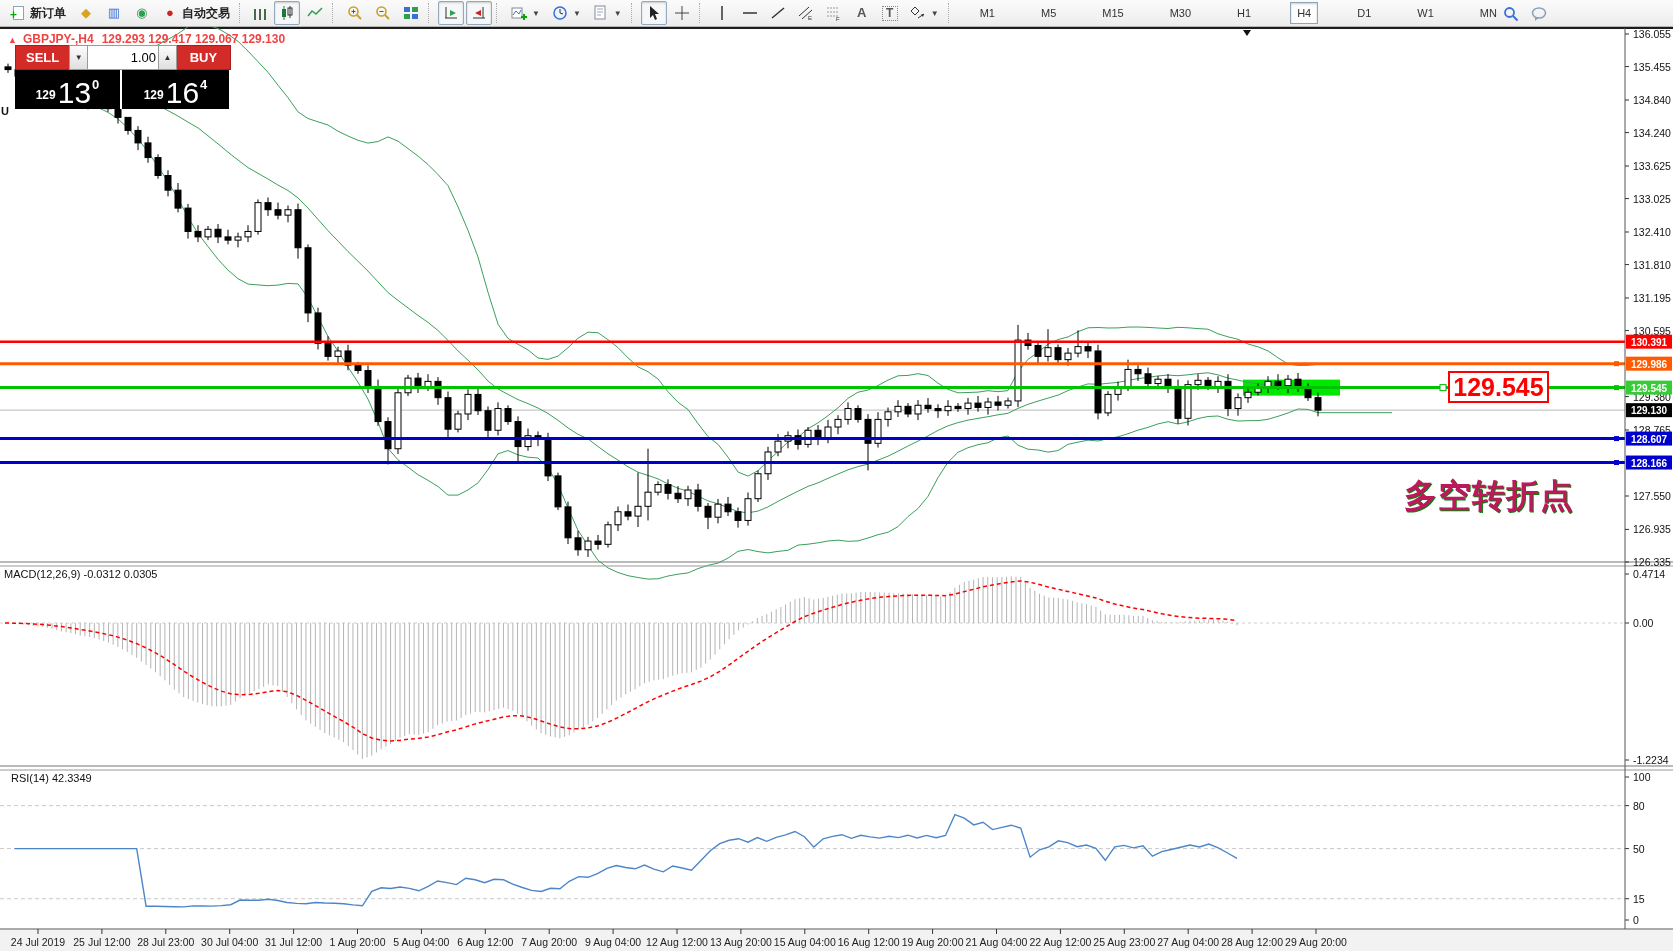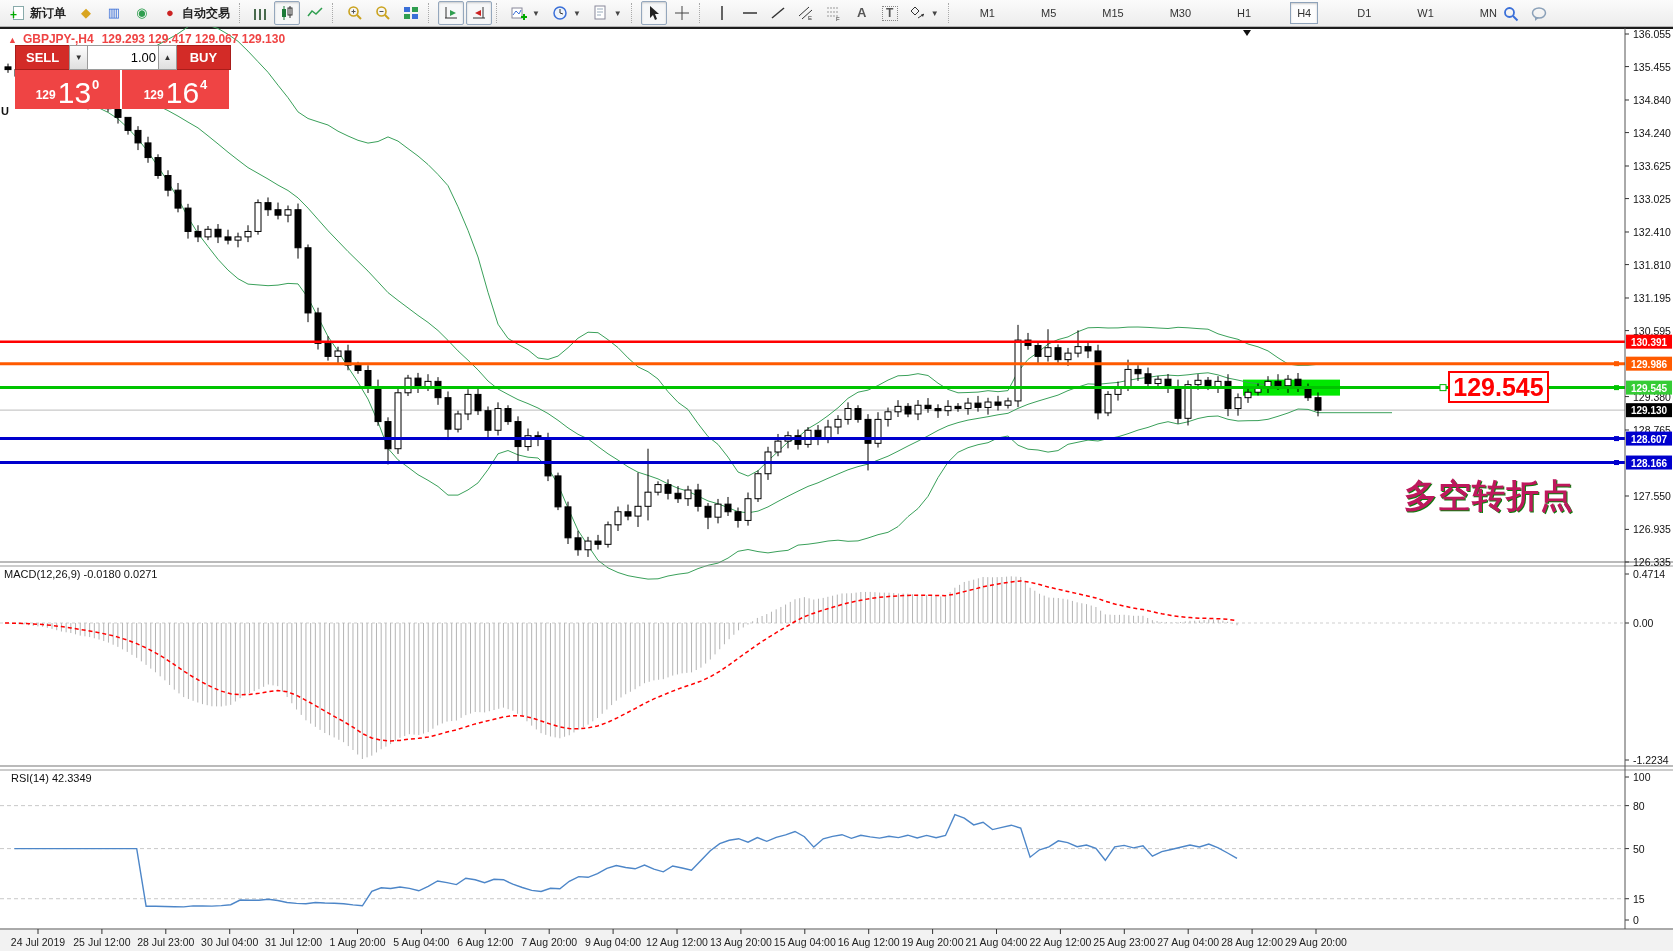--- a/index.html
+++ b/index.html
@@ -26,21 +26,21 @@
   #u-label{position:absolute;left:1px;top:78px;font-size:11px;font-weight:bold;color:#111;z-index:5;}
   
   #panel{position:absolute;left:3px;top:18px;width:216px;z-index:6;font-family:"Liberation Sans",sans-serif;margin-left:12px;}
   #panel .row1{display:flex;height:25px;}
   .pbtn{background:#d32b27;color:#fff;font-weight:bold;font-size:13px;display:flex;align-items:center;justify-content:center;border:1px solid #a81d1a;}
   #sellbtn{width:54px;border-right:none;}
   #buybtn{width:54px;border-left:none;}
   .spin{width:17px;background:linear-gradient(#fdfdfd,#dfdfdf);border:1px solid #9a9a9a;font-size:8px;color:#333;display:flex;align-items:center;justify-content:center;}
   #vol{width:66px;border:1px solid #9a9a9a;border-left:none;border-right:none;font-size:13px;text-align:right;font-family:"Liberation Sans",sans-serif;}
   #panel .row2{display:flex;height:39px;margin-top:0;}
-  .half{width:107px;background:#ef4444;color:#fff;display:flex;align-items:flex-end;justify-content:center;padding-bottom:3px;box-sizing:border-box;}
+  .half{width:107px;background:#000000;color:#fff;display:flex;align-items:flex-end;justify-content:center;padding-bottom:3px;box-sizing:border-box;}
   .half.l{border-right:2px solid #fff;}
   .p-small{font-size:12px;font-weight:bold;margin:0 2px 4px 0;}
   .p-big{font-size:30px;font-weight:normal;line-height:26px;}
   .p-sup{font-size:13px;font-weight:bold;margin:0 0 14px 1px;}
   
   #pricebox{position:absolute;left:1448px;top:344px;width:97px;height:28px;border:2px solid #ff0000;background:#fff;color:#f00;font-size:25px;font-weight:bold;text-align:center;line-height:28px;z-index:4;}
   #cntext{position:absolute;left:1404px;top:447px;font-size:33px;font-weight:bold;color:#be185d;letter-spacing:1px;text-shadow:1px 1px 0 #0f7d0f;z-index:4;font-family:"Liberation Sans",sans-serif;}
   #macdlbl{position:absolute;left:4px;top:541px;font-size:11px;color:#111;z-index:4;}
   #rsilbl{position:absolute;left:11px;top:745px;font-size:11px;color:#111;z-index:4;}
 </style>
@@ -933,16 +933,16 @@
         <div class="half">
           <span class="p-small">129</span>
           <span class="p-big">16</span>
           <span class="p-sup">4</span>
         </div>
       </div>
     </div>
 
     <div id="pricebox">129.545</div>
     <div id="cntext">多空转折点</div>
-    <div id="macdlbl">MACD(12,26,9) -0.0180 0.0271</div>
+    <div id="macdlbl">MACD(12,26,9) -0.0312 0.0305</div>
     <div id="rsilbl">RSI(14) 42.3349</div>
   </div>
 </div>
 
 </body></html>

